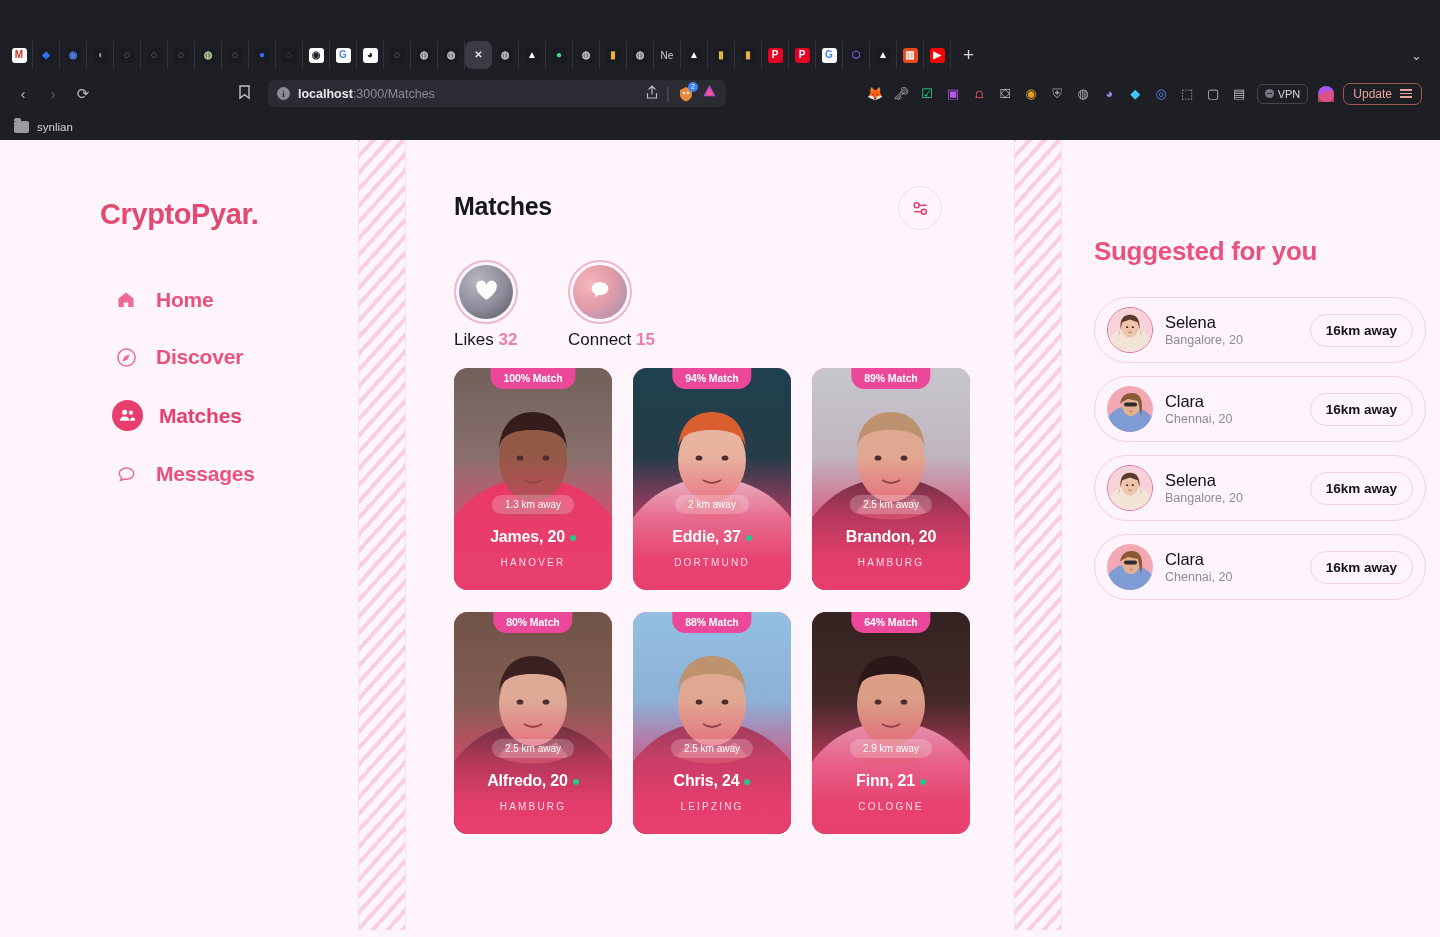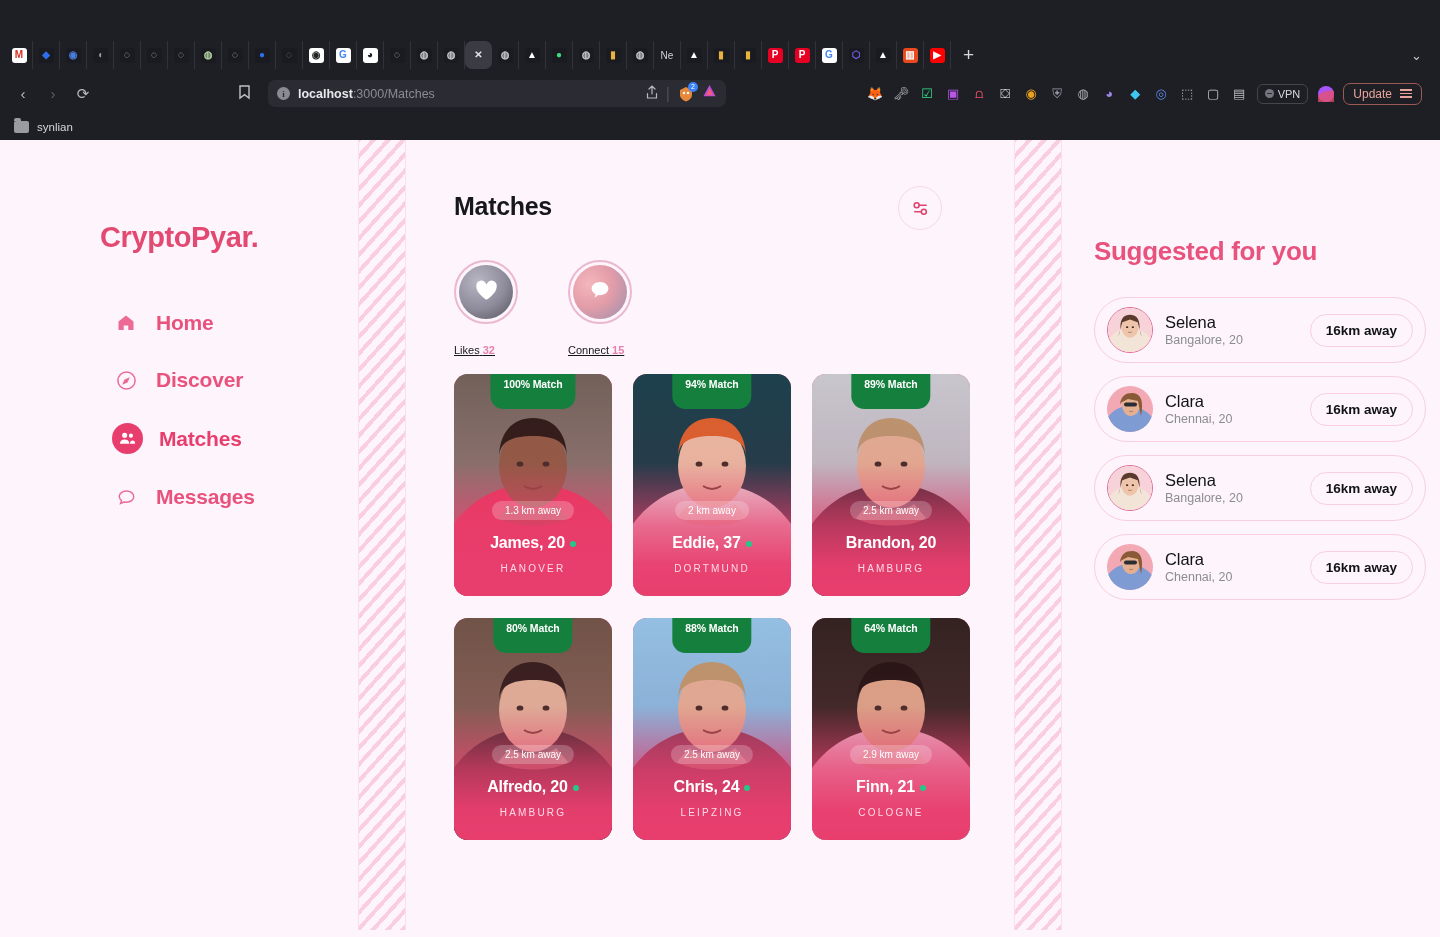--- a/index.html
+++ b/index.html
@@ -108,21 +108,21 @@
   }
   .divider {
     width: 48px; flex: 0 0 48px; align-self: stretch;
     background: repeating-linear-gradient(
       -48deg, #f9cfe0 0 4px, #fdf4fc 4px 11px);
     border-left: 1px solid #fbe0ea;
     border-right: 1px solid #fbe0ea;
   }
 
   
-  .leftnav { width: 358px; flex: 0 0 358px; padding-top: 81px; }
+  .leftnav { width: 358px; flex: 0 0 358px; padding-top: 58px; }
   .brand {
     font-size: 29px; font-weight: bold; color: #e34a72;
     letter-spacing: -0.4px; padding-left: 100px;
   }
   .navlist { margin-top: 55px; padding-left: 112px; display: flex; flex-direction: column; gap: 29px; }
   .navitem { display: flex; align-items: center; gap: 16px; cursor: pointer; }
   .navitem .label { font-size: 21px; font-weight: bold; color: #e8527c; letter-spacing: -0.2px; }
   .navitem .ico { width: 28px; height: 28px; display: flex; align-items: center; justify-content: center; color: #ec6a93; }
   .navitem.active .ico {
     background: #e83e6e; border-radius: 50%; color: #fff;
@@ -154,21 +154,21 @@
     display: flex; align-items: center; justify-content: center;
     filter: blur(0px); overflow: hidden; position: relative;
   }
   .stat-inner.likes {
     background: radial-gradient(circle at 35% 30%, #b9b6c4, #8d8a99 55%, #55525e);
   }
   .stat-inner.connect {
     background: radial-gradient(circle at 30% 35%, #f4b6bd, #e39da8 45%, #9b8fae);
   }
   .stat-glyph { color: #fff; font-size: 25px; line-height: 1; position: relative; z-index: 2; }
-  .stat-label { font-size: 11px; color: #15161a; margin-top: 20px; white-space: nowrap; text-decoration: underline; }
+  .stat-label { font-size: 17px; color: #15161a; margin-top: 6px; white-space: nowrap; }
   .stat-label .num { color: #e87fae; font-weight: bold; }
 
   .your-matches {
     font-size: 21px; font-weight: bold; color: #e8527c;
     margin-top: 24px; letter-spacing: -0.2px;
   }
 
   .grid {
     display: grid; grid-template-columns: repeat(3, 158px);
     gap: 22px 21px; margin-top: 18px;
@@ -184,22 +184,22 @@
     position: absolute; inset: 0;
     background: linear-gradient(to bottom,
       rgba(232,62,110,0.05) 0%,
       rgba(232,62,110,0.10) 40%,
       rgba(232,62,110,0.72) 68%,
       rgba(232,62,110,0.97) 86%,
       rgba(232,62,110,1) 100%);
   }
   .badge {
     position: absolute; top: 0; left: 50%; transform: translateX(-50%);
-    background: #15803d; color: #fff; font-size: 10.5px; font-weight: bold;
-    padding: 4px 13px 19px; border-radius: 0 0 13px 13px;
+    background: #ec4899; color: #fff; font-size: 10.5px; font-weight: bold;
+    padding: 4px 13px 5px; border-radius: 0 0 13px 13px;
     white-space: nowrap; letter-spacing: -0.1px; text-align: center;
   }
   .dist {
     position: absolute; left: 50%; transform: translateX(-50%);
     bottom: 76px; background: rgba(255,255,255,0.22);
     color: #fff; font-size: 10px; padding: 4px 13px; border-radius: 11px;
     white-space: nowrap;
   }
   .cname {
     position: absolute; left: 0; right: 0; bottom: 44px;

